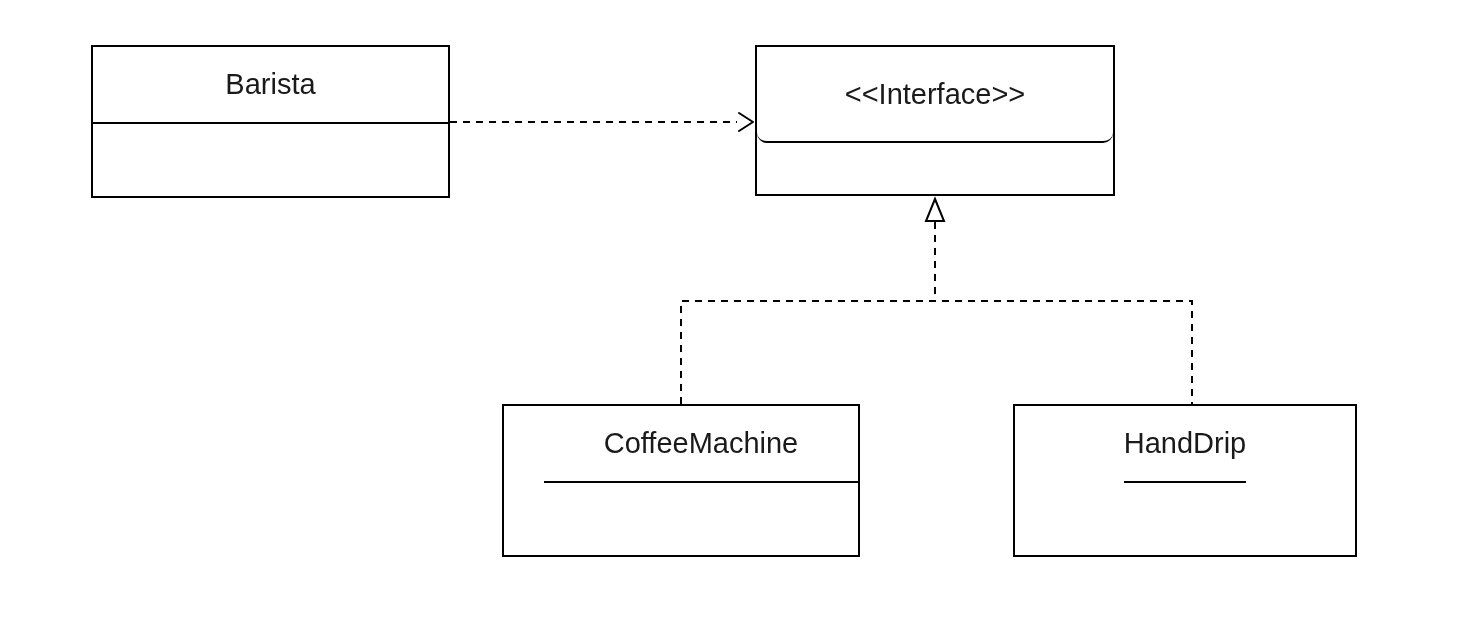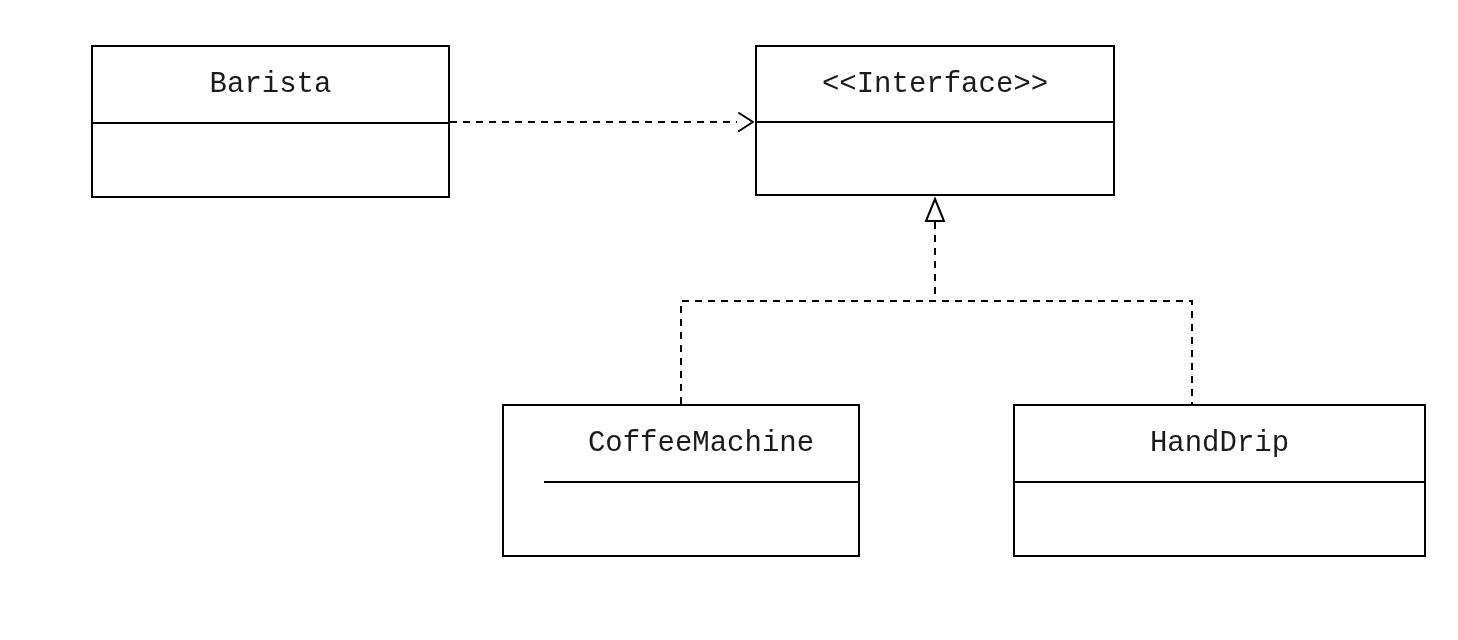--- a/index.html
+++ b/index.html
@@ -5,21 +5,21 @@
   html, body {
     margin: 0;
     padding: 0;
     background: #ffffff;
   }
   .canvas {
     position: relative;
     width: 1458px;
     height: 640px;
     background: #ffffff;
-    font-family: Liberation Mono, monospace;
+    font-family: Liberation Sans, sans-serif;
     overflow: hidden;
   }
   .edges-layer {
     position: absolute;
     left: 0;
     top: 0;
     width: 1458px;
     height: 640px;
     pointer-events: none;
   }
@@ -64,23 +64,23 @@
     text-align: center;
     white-space: nowrap;
   }
   .uml-body {
     flex: 1 1 auto;
     background: #ffffff;
   }
   
   #node-barista       { left: 91px;   top: 45px;  width: 359px; height: 153px; }
   #node-coffeemaker   { left: 755px;  top: 45px;  width: 360px; height: 151px; }
-  #node-coffeemaker .uml-title { height: 76px; }
+  #node-coffeemaker .uml-title { height: 96px; border-radius: 10px; }
   #node-coffeemachine { left: 502px;  top: 404px; width: 358px; height: 153px; padding-left: 40px; }
-  #node-handdrip      { left: 1013px; top: 404px; width: 413px; height: 153px; }
+  #node-handdrip      { left: 1013px; top: 404px; width: 344px; height: 153px; align-items: center; }
 </style>
 </head>
 <body>
 
 <div class="canvas">
 
   <svg class="edges-layer" viewBox="0 0 1458 640" xmlns="http://www.w3.org/2000/svg">
 
     <g>
       <path class="edge-dash" d="M450,122 H737"></path>

